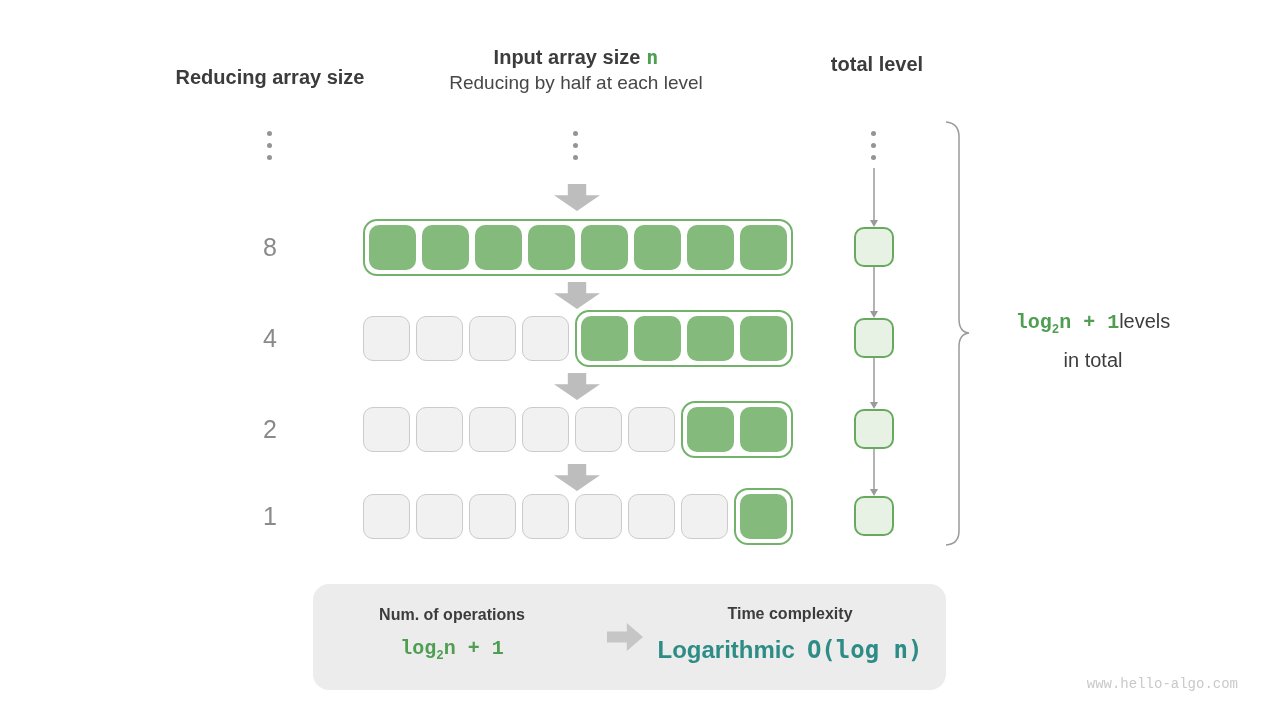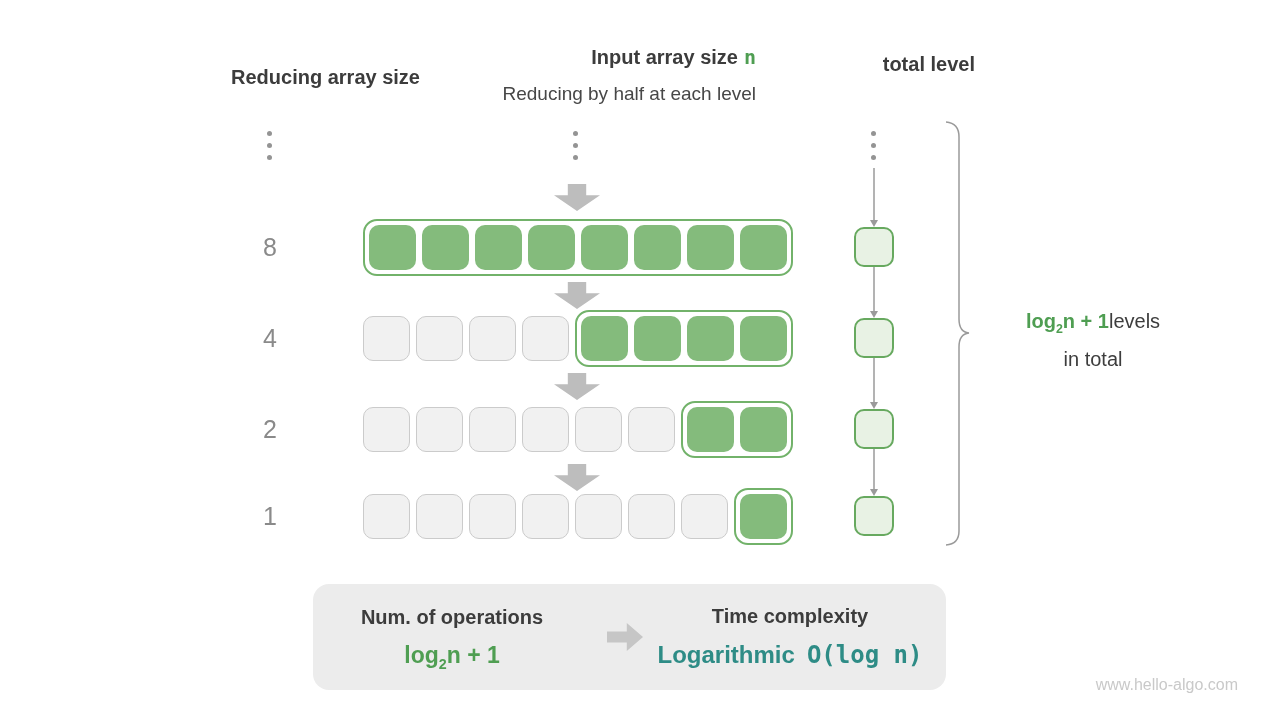--- a/index.html
+++ b/index.html
@@ -16,22 +16,22 @@
     --text-dark:#3c3c3c;
     --text-gray:#8a8a8a;
     --summary-bg:#ececec;
     --watermark:#c9c9c9;
   }
   *{margin:0;padding:0;box-sizing:border-box}
   html,body{background:#fff}
   body{font-family:"Liberation Sans",sans-serif}
   .canvas{position:relative;width:1280px;height:720px;background:#fff;overflow:hidden;margin:0 auto}
 
-  .hdr{position:absolute;text-align:right;color:var(--text-dark);font-weight:700;font-size:20px;line-height:26px}
-  .hdr .sub{font-weight:400;font-size:19px;color:#474747;margin-top:11px}
+  .hdr{position:absolute;text-align:center;color:var(--text-dark);font-weight:700;font-size:20px;line-height:26px}
+  .hdr .sub{font-weight:400;font-size:19px;color:#474747;}
   .green{color:var(--green-text)}
   .mono{font-family:"DejaVu Sans Mono","Liberation Mono",monospace}
   .gap-l{margin-left:6px}
 
   .dots{position:absolute;display:flex;flex-direction:column;gap:7px}
   .dots i{width:5px;height:5px;border-radius:50%;background:#949494}
 
   .row-label{position:absolute;left:220px;width:100px;text-align:center;font-size:25px;line-height:34px;color:var(--text-gray)}
   .array-row{position:absolute;left:363px;height:57px;display:flex;align-items:center}
   .cell{width:47px;height:45px;border-radius:10px;flex:0 0 auto}
@@ -39,36 +39,36 @@
   .active-group{height:57px;border:2px solid var(--group-border);border-radius:14px;padding:0 4px;display:flex;align-items:center;gap:6px;background:#fff}
   .cell.active{background:var(--cell-green)}
 
   .block-arrow-down{position:absolute;left:554px;width:46px;height:27px;background:var(--arrow-gray);
     clip-path:polygon(30% 0,70% 0,70% 42%,100% 42%,50% 100%,0 42%,30% 42%)}
   .op-box{position:absolute;left:854px;width:40px;height:40px;background:var(--op-fill);border:2.5px solid var(--op-border);border-radius:10px}
 
   .overlay{position:absolute;left:0;top:0;pointer-events:none}
 
   .brace-label{position:absolute;left:988px;top:306px;width:210px;text-align:center;font-size:20px;line-height:30px;color:#3d3d3d}
-  .formula{font-weight:700;color:var(--green-text);font-family:Liberation Sans, sans-serif}
+  .formula{font-weight:700;color:var(--green-text);font-family:Liberation Mono, monospace}
   .formula sub{font-size:0.62em}
   .brace-label .suffix{}
 
   .summary{position:absolute;left:313px;top:584px;width:633px;height:106px;background:var(--summary-bg);border-radius:16px}
   .sum-col{position:absolute;text-align:center}
   .sum-col.left{left:332px;top:606px;width:240px}
   .sum-col.right{left:645px;top:605px;width:290px}
-  .sum-title{font-size:20px;font-weight:700;color:var(--text-dark)}
-  .sum-val{margin-top:13px;font-size:23px;font-weight:700}
+  .sum-title{font-size:16px;font-weight:700;color:var(--text-dark)}
+  .sum-val{margin-top:13px;font-size:20px;font-weight:700}
   .sum-val.teal{color:var(--teal);font-size:24px}
   .sum-val .notation{margin-left:12px}
   .block-arrow-right{position:absolute;left:607px;top:623px;width:36px;height:28px;background:#c6c6c6;
     clip-path:polygon(0 30%,55% 30%,55% 0,100% 50%,55% 100%,55% 70%,0 70%)}
 
-  .watermark{position:absolute;right:42px;top:676px;font-family:Liberation Sans, sans-serif;font-size:16px;color:var(--watermark)}
+  .watermark{position:absolute;right:42px;top:676px;font-family:Liberation Mono, monospace;font-size:14px;color:var(--watermark)}
 </style>
 </head>
 <body>
 
 <div class="canvas">
 
   <div class="hdr" style="left:120px;top:64px;width:300px">
     <span>Reducing array size</span>
   </div>
 

